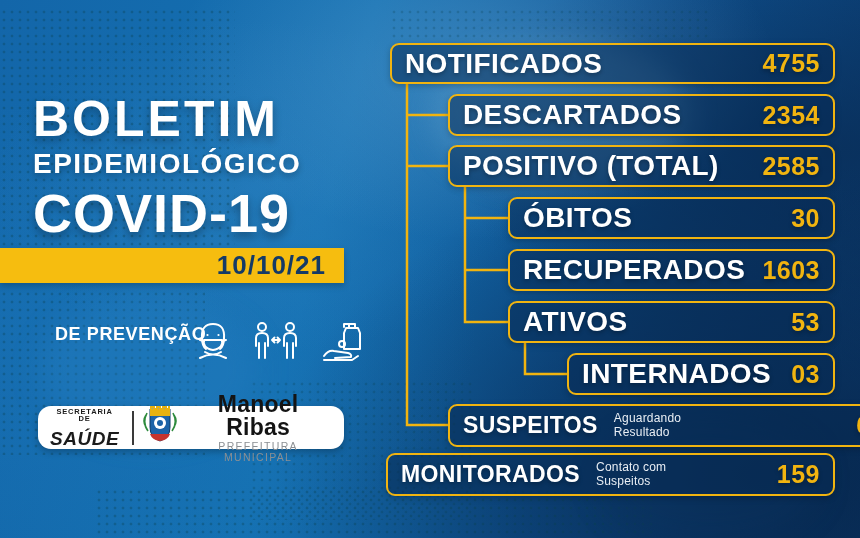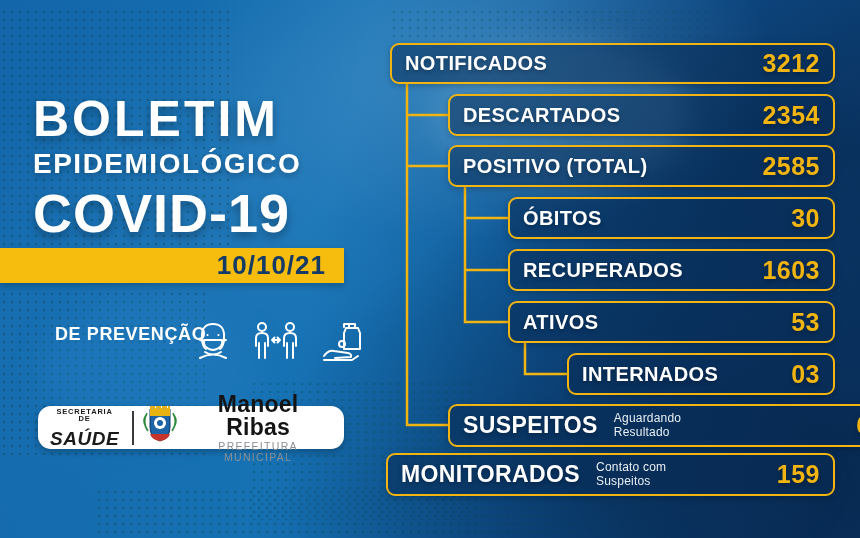--- a/index.html
+++ b/index.html
@@ -48,21 +48,21 @@
   .crest{margin-right:7px;}
   .city{ text-align:center; color:#141414; line-height:1;}
   .city .c1{font-size:23px; font-weight:bold; letter-spacing:.2px;}
   .city .c2{font-size:10.5px; color:#8b8f93; letter-spacing:1.3px; margin-top:2px;}
 
   
   .stat{position:absolute; border:2.5px solid #f1b410; border-radius:9px;
     background:rgba(8,42,82,.52); box-sizing:border-box;
     display:flex; align-items:center; padding:0 13px;
     box-shadow:0 2px 6px rgba(0,0,0,.22);}
-  .stat-label{color:#fff; font-weight:bold; font-size:20px; letter-spacing:.4px;
+  .stat-label{color:#fff; font-weight:bold; font-size:28px; letter-spacing:.4px;
     text-shadow:0 2px 4px rgba(0,0,0,.3); white-space:nowrap;}
   .stat.big .stat-label{font-size:23px;}
   .stat-sub{color:#e9eef4; font-size:12px; line-height:1.15; margin-left:16px;
     width:105px; letter-spacing:.2px;}
   .stat-value{color:#f1b410; font-weight:bold; font-size:25px; margin-left:auto;
     letter-spacing:.5px; text-shadow:0 2px 4px rgba(0,0,0,.3);}
   .connectors{position:absolute; inset:0; pointer-events:none;}
 </style>
 </head>
 <body>
@@ -147,21 +147,21 @@
   </div>
 
   <svg class="connectors" width="860" height="538">
     <path d="M407 84 V115 H448 M407 115 V166 H448 M407 166 V425 H448" fill="none" stroke="#f1b410" stroke-width="2.5"></path>
     <path d="M465 185 V218 H508 M465 218 V270 H508 M465 270 V322 H508" fill="none" stroke="#f1b410" stroke-width="2.5"></path>
     <path d="M525 343 V374 H567" fill="none" stroke="#f1b410" stroke-width="2.5"></path>
   </svg>
 
   <div class="stat" style="left:390px;top:43px;width:445px;height:41px;">
     <span class="stat-label">NOTIFICADOS</span>
-    <span class="stat-value">3212</span>
+    <span class="stat-value">4755</span>
   </div>
   <div class="stat" style="left:448px;top:94px;width:387px;height:42px;">
     <span class="stat-label">DESCARTADOS</span>
     <span class="stat-value">2354</span>
   </div>
   <div class="stat" style="left:448px;top:145px;width:387px;height:42px;gap:24px;">
     <span class="stat-label">POSITIVO (TOTAL)</span>
     <span class="stat-value">2585</span>
   </div>
   <div class="stat" style="left:508px;top:197px;width:327px;height:42px;">

